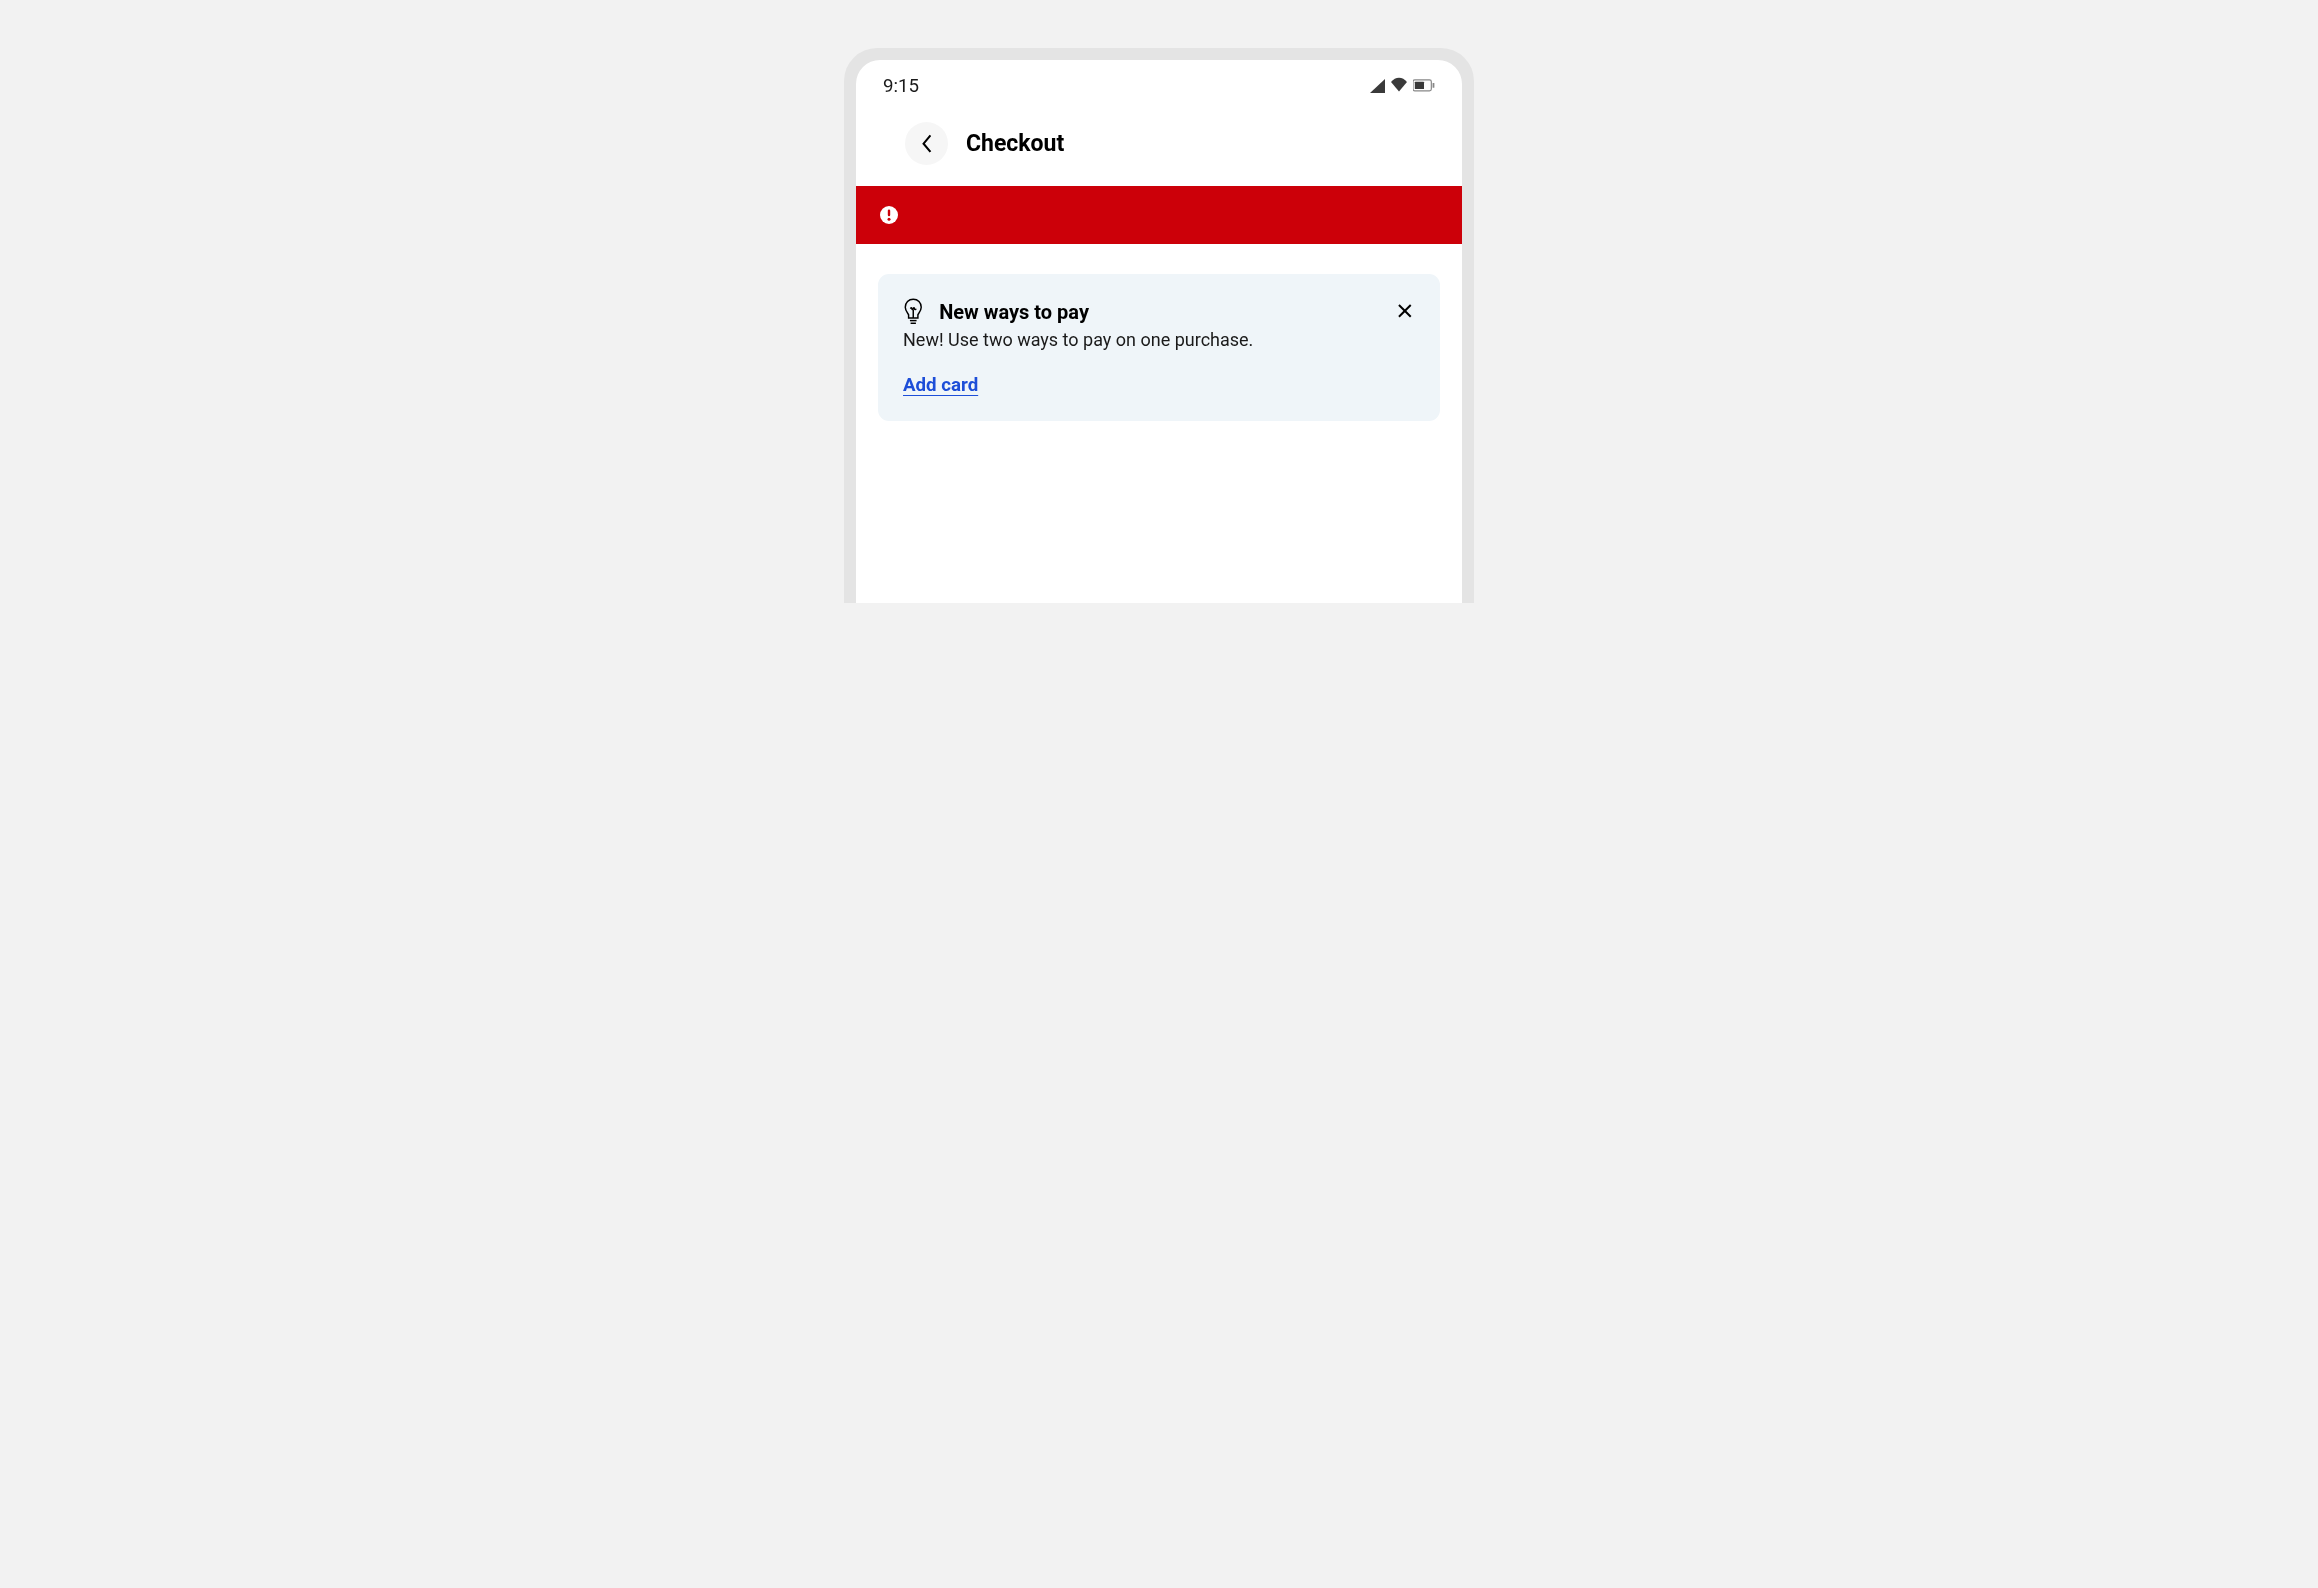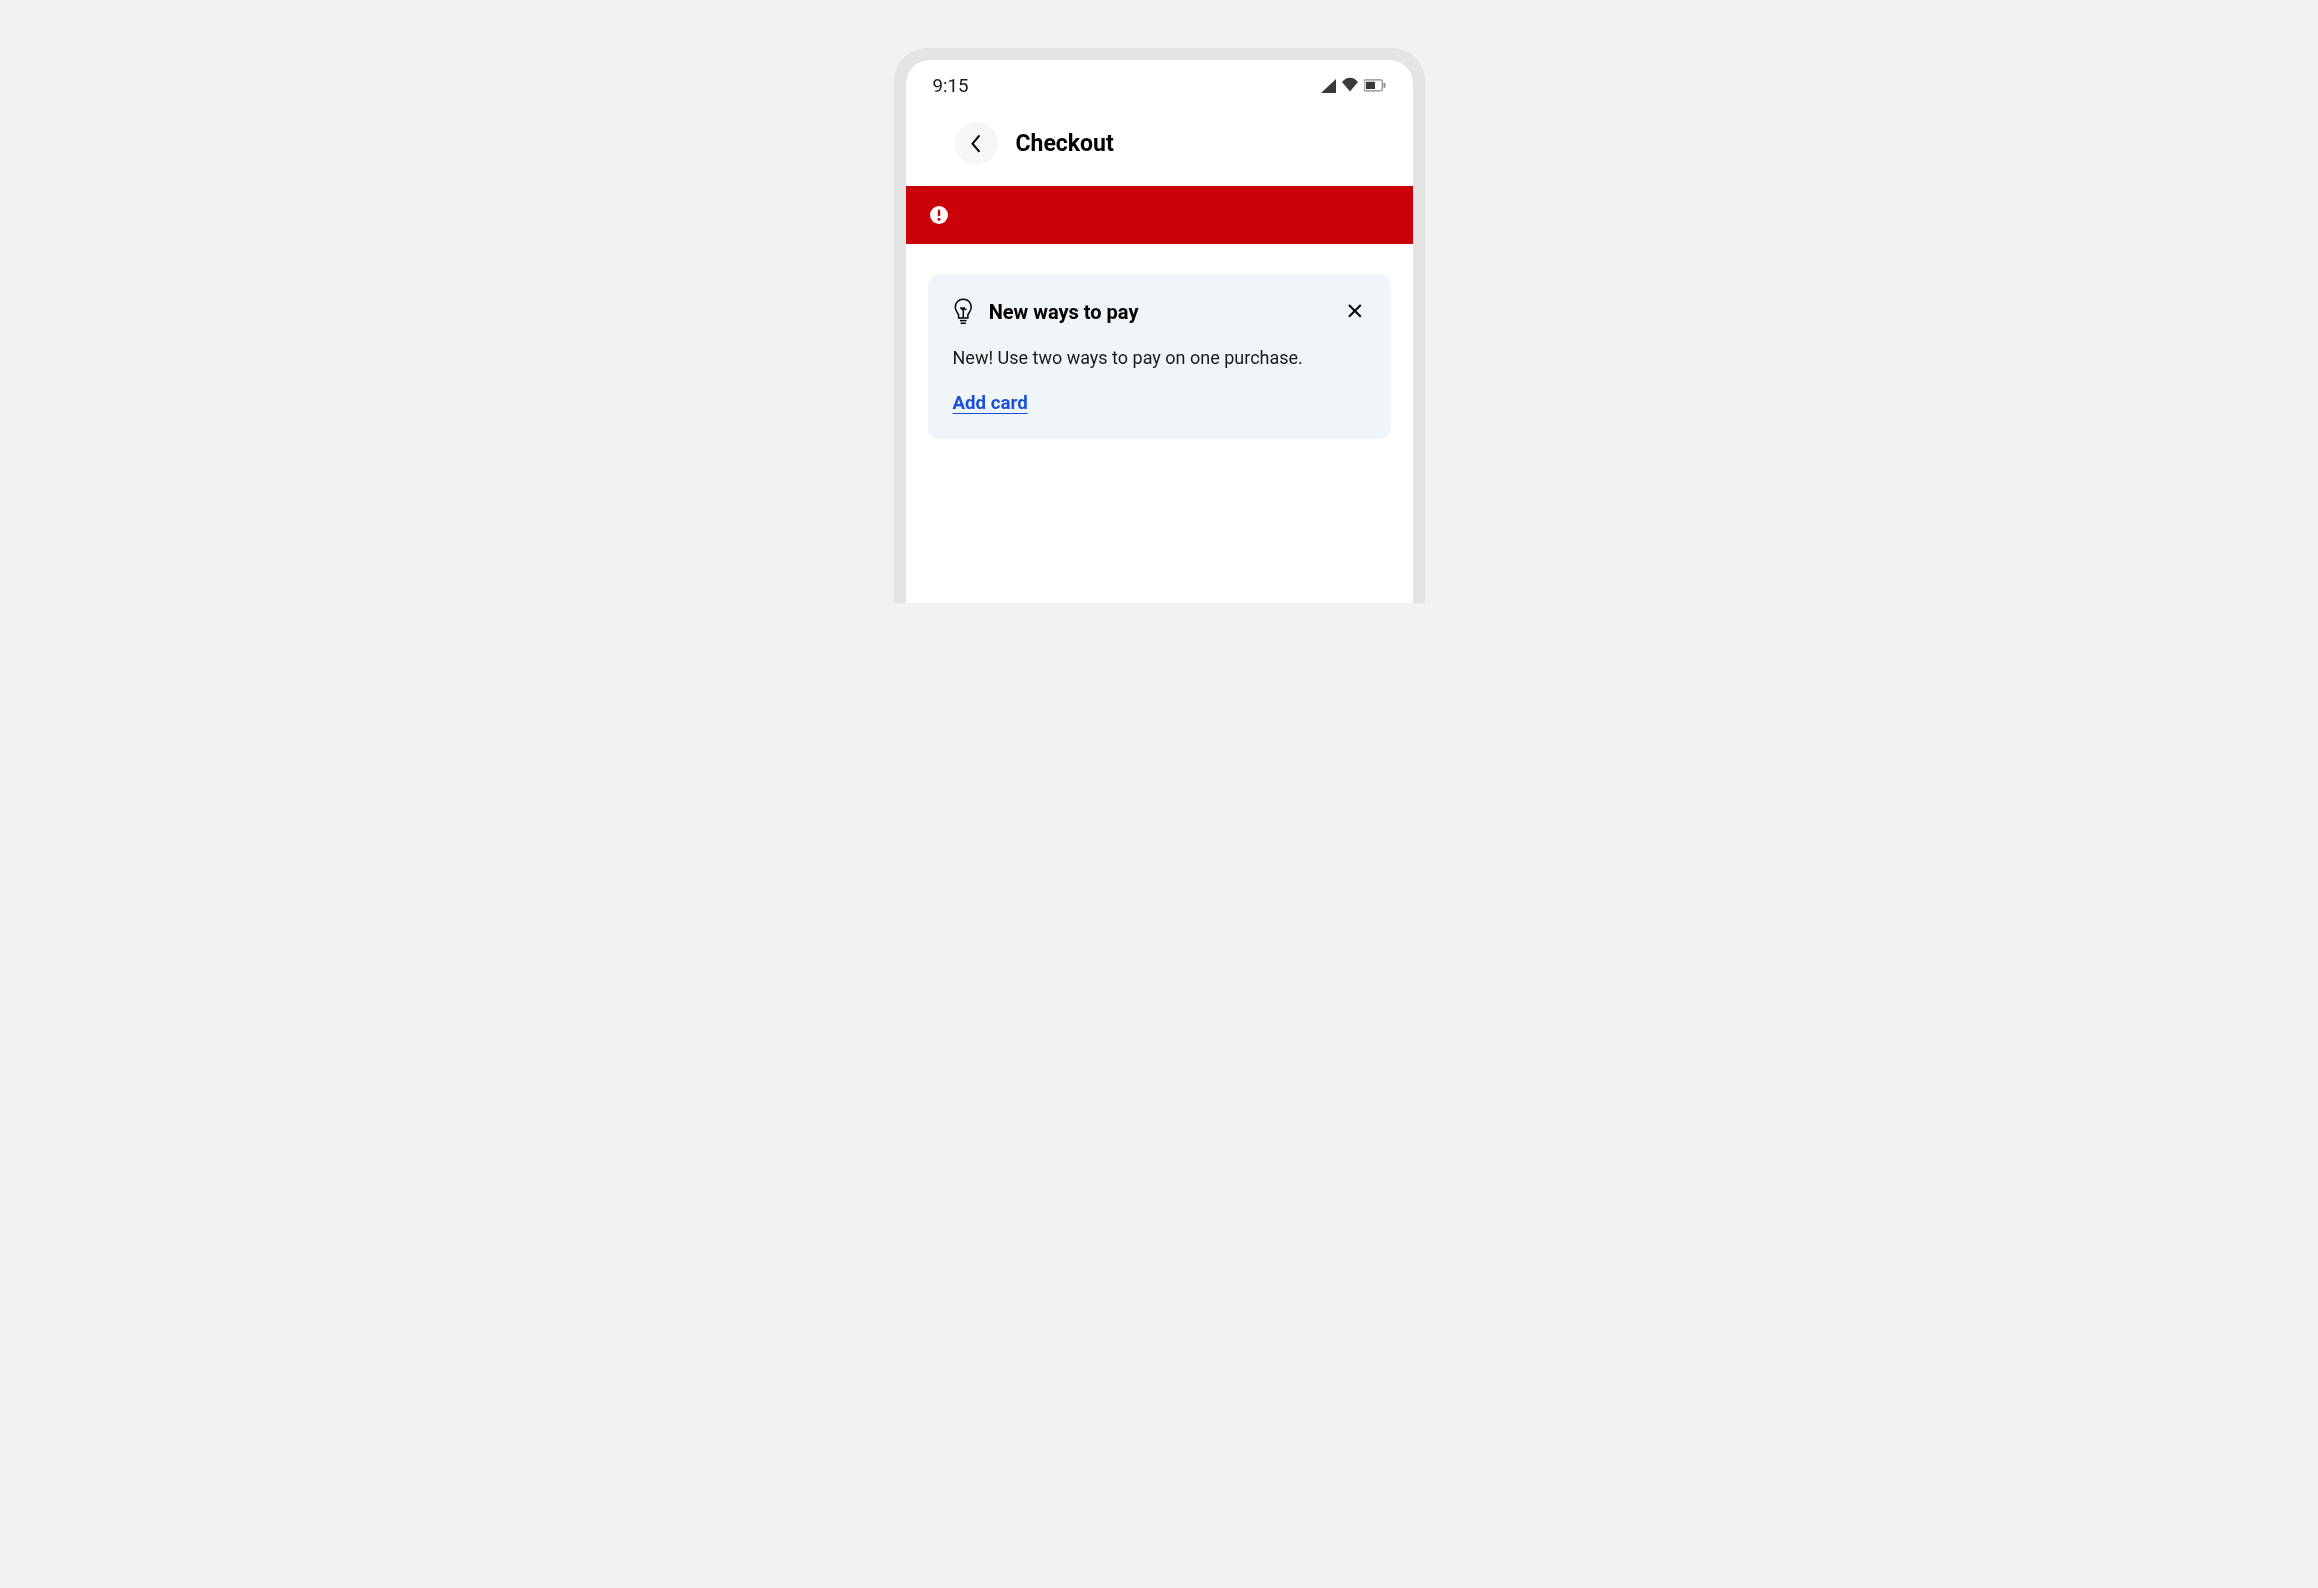--- a/index.html
+++ b/index.html
@@ -12,21 +12,21 @@
       font-family: -apple-system, BlinkMacSystemFont, 'Segoe UI', Roboto, Helvetica, Arial, sans-serif;
       background: #f2f2f2;
       display: flex;
       justify-content: center;
       align-items: flex-start;
       min-height: 100vh;
       padding: 48px 24px;
     }
     
     .phone-frame {
-      width: 531px;
+      width: 630px;
       background: #e4e4e4;
       border-radius: 33px 33px 0 0;
       padding: 12px 12px 0 12px;
       overflow: hidden;
     }
     
     .phone-screen {
       background: #ffffff;
       border-radius: 24px 24px 0 0;
       overflow: hidden;
@@ -139,21 +139,20 @@
       margin: 30px 22px 0 22px;
       background: #eff5f9;
       border-radius: 11px;
       padding: 24px 25px 25px 25px;
     }
     
     .info-card-header {
       display: flex;
       align-items: center;
       justify-content: space-between;
-      margin-bottom: 18px;
     }
     
     .info-card-title-wrap {
       display: flex;
       align-items: center;
       gap: 15.7px;
     }
     
     .lightbulb-icon svg {
       width: 20.5px;

